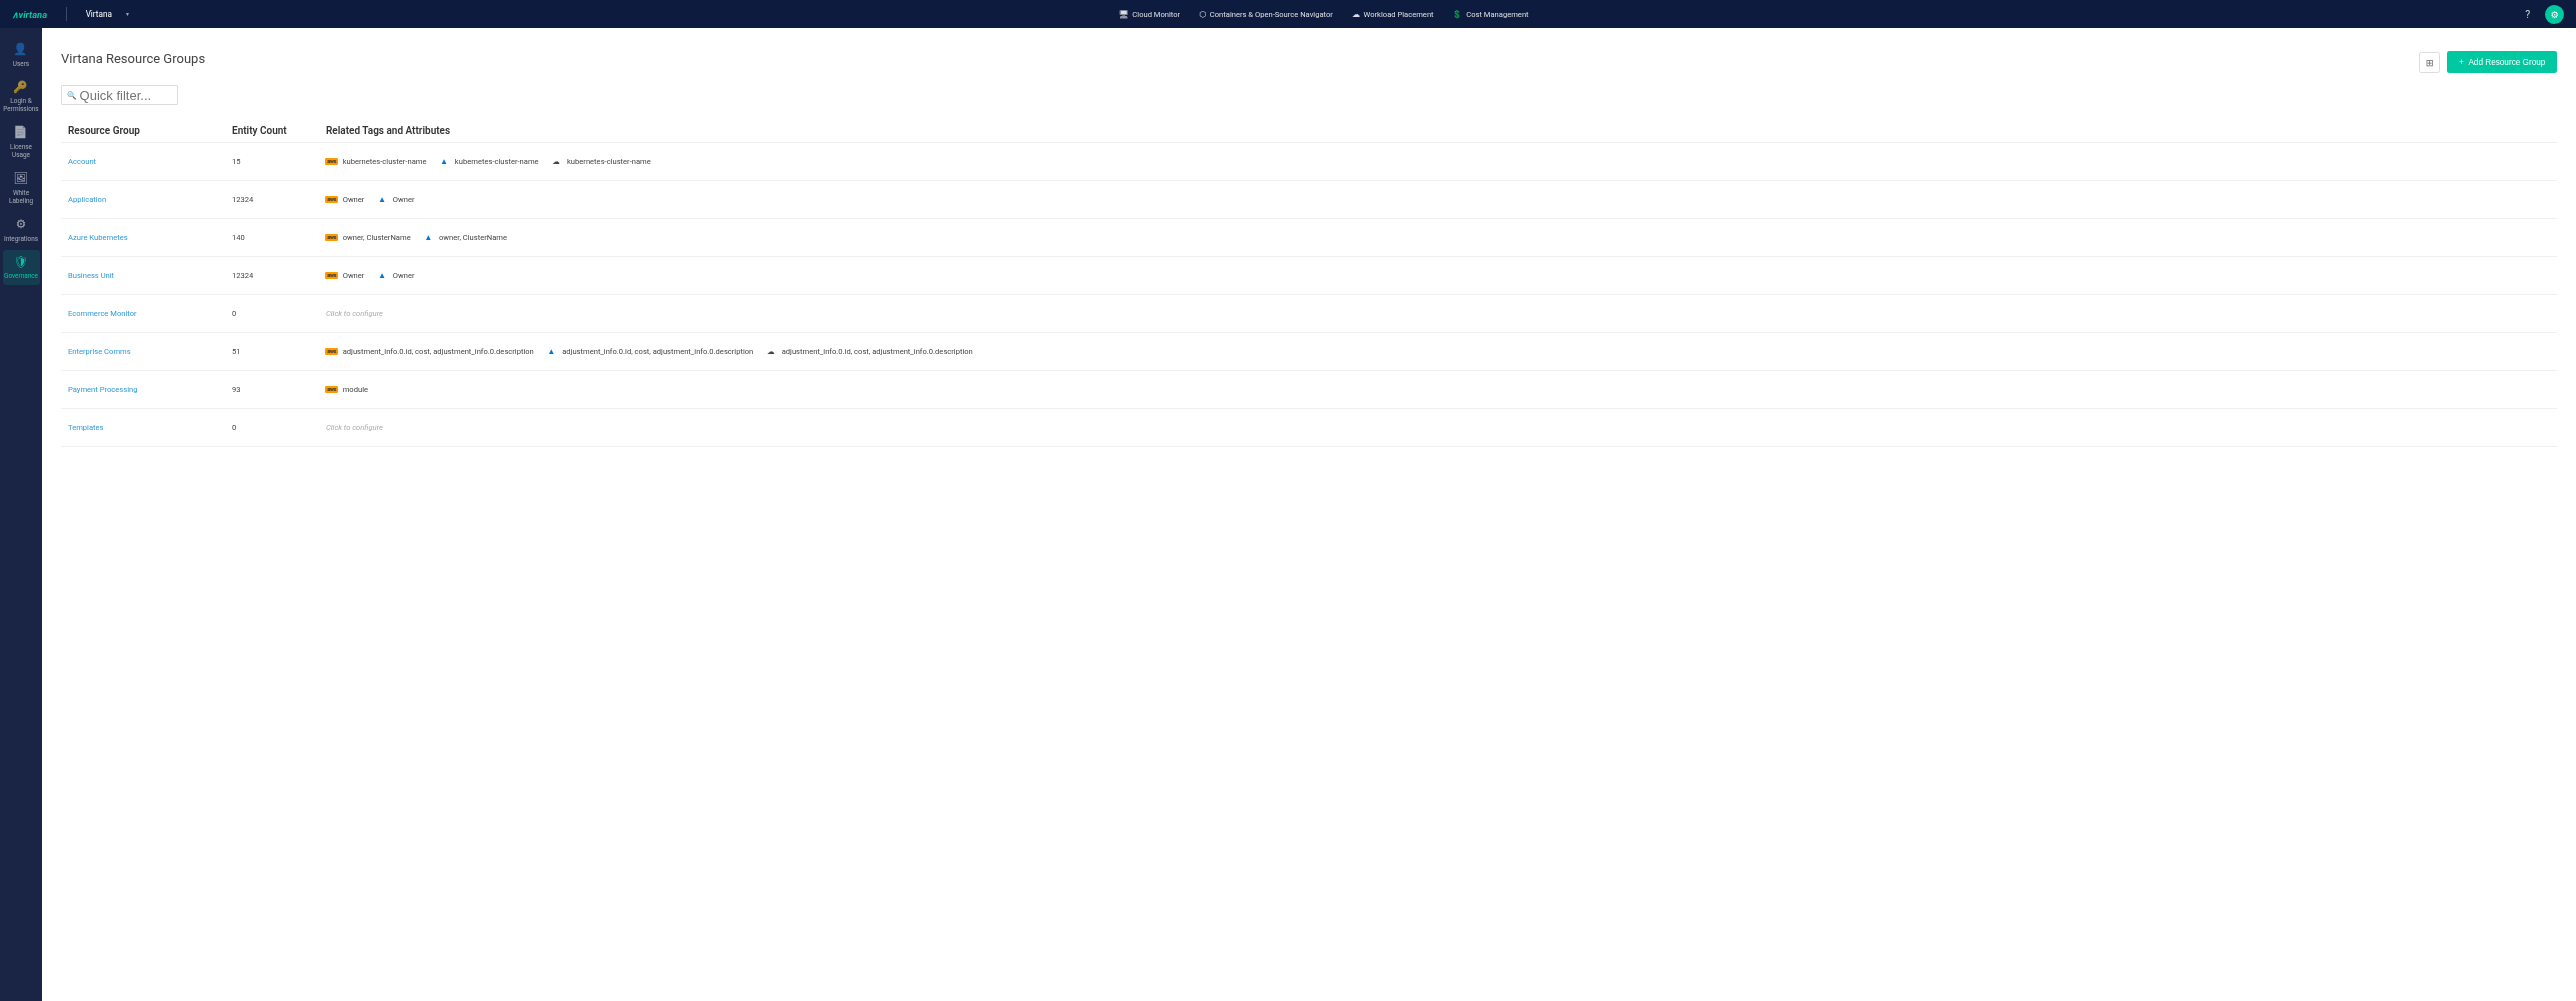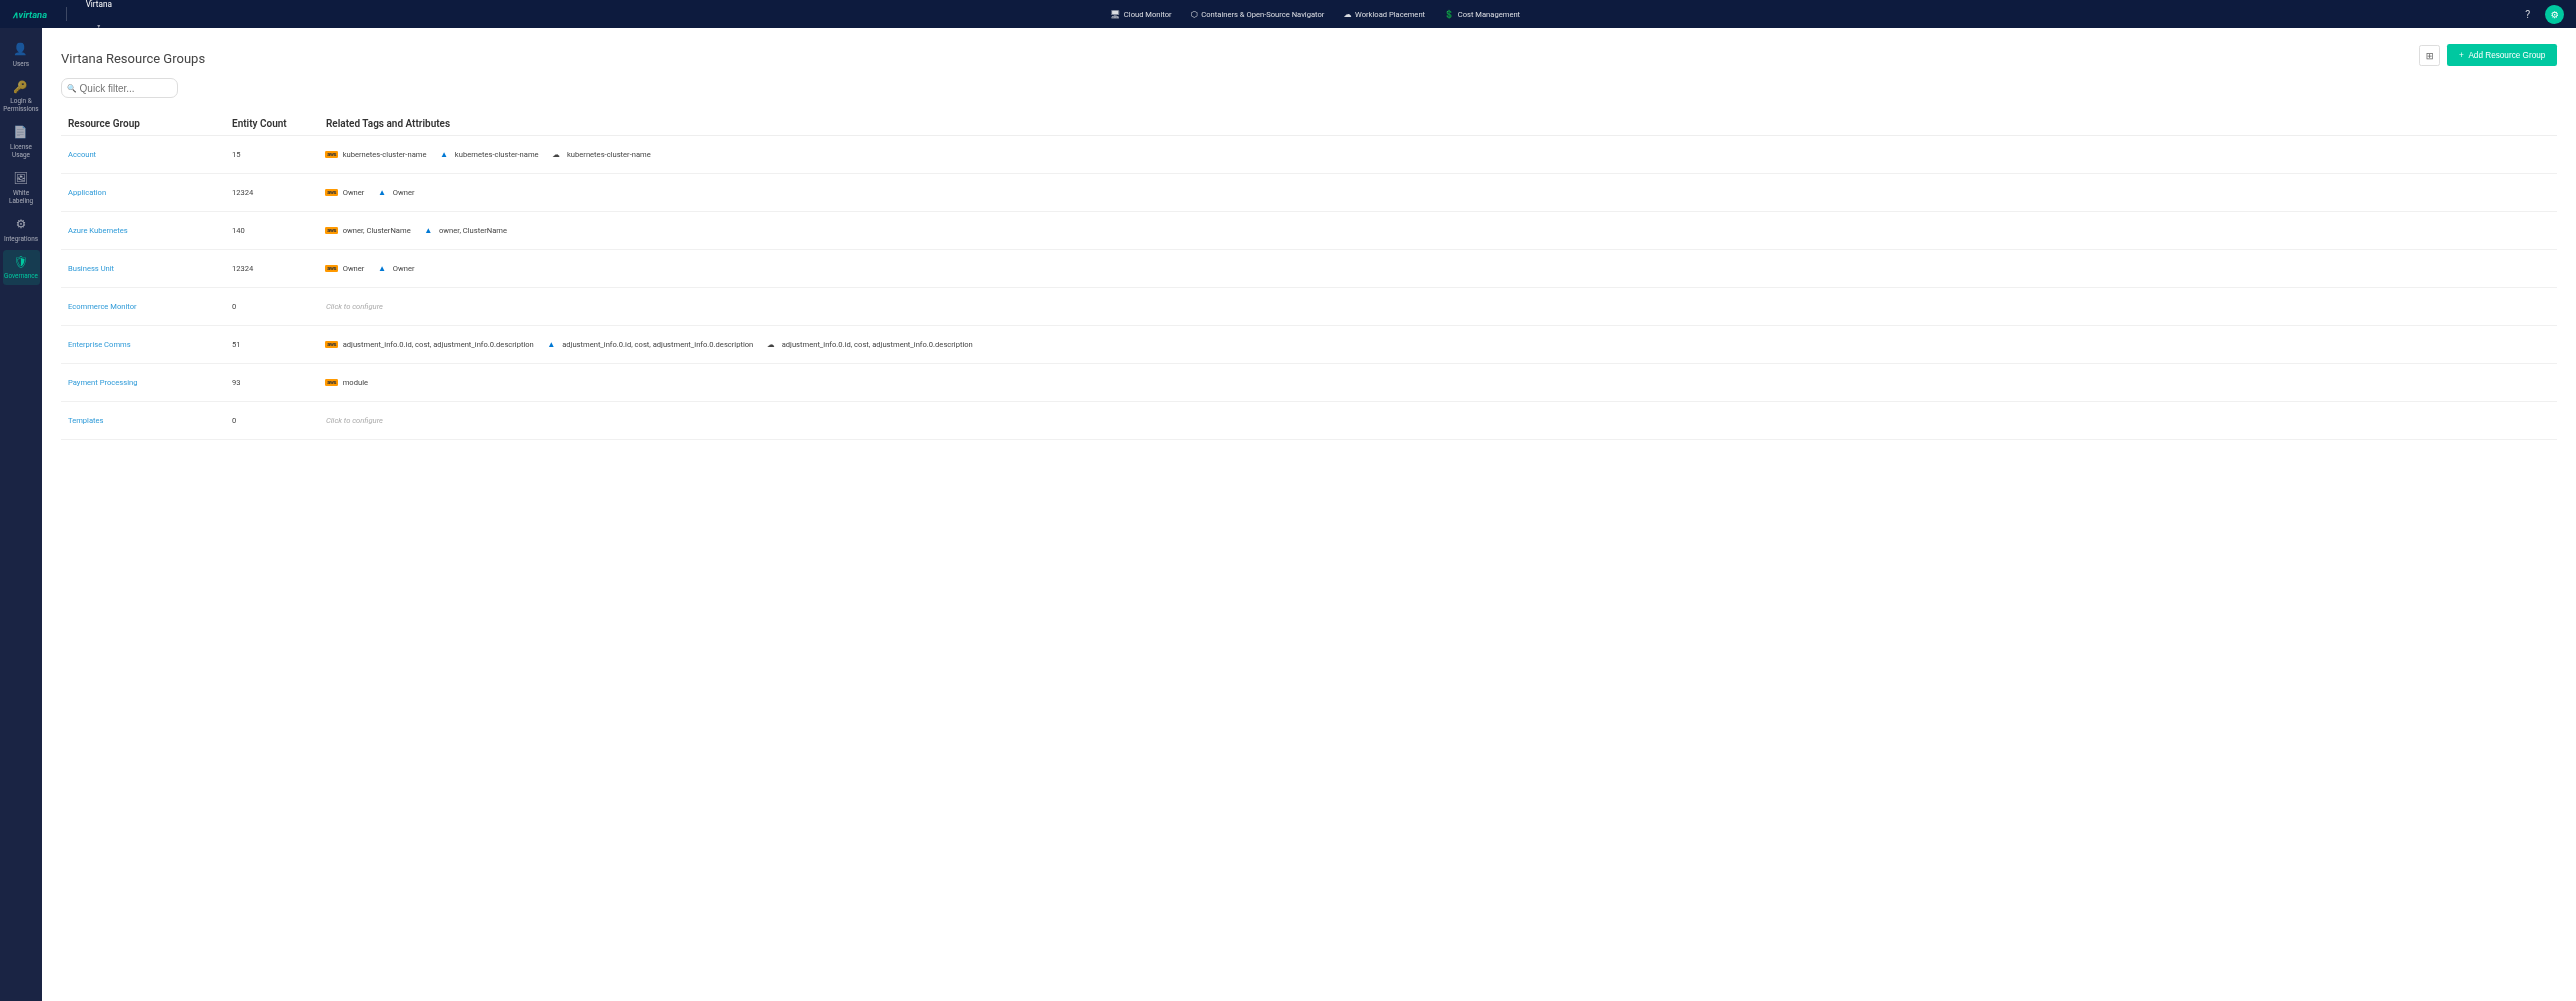--- a/index.html
+++ b/index.html
@@ -27,21 +27,20 @@
     }
     .topnav-logo span { color: #00c8a0; font-style: italic; }
     .topnav-divider { width: 0.6px; height: 14px; background: rgba(255,255,255,0.2); }
     .topnav-brand {
       color: white;
       font-size: 8.2px;
       display: flex;
       align-items: center;
       gap: 14px;
       cursor: pointer;
-      flex-direction: column;
     }
     .topnav-brand .caret { font-size: 5.9px; color: rgba(255,255,255,0.6); }
     .topnav-nav {
       flex: 1;
       display: flex;
       align-items: center;
       justify-content: center;
       gap: 19px;
     }
     .nav-item {
@@ -123,23 +122,24 @@
       margin-left: 42px;
       flex: 1;
       padding: 16.4px 19px;
       background: #fff;
       min-height: calc(100vh - 28px);
     }
 
     
     .page-header {
       display: flex;
-      align-items: flex-end;
+      align-items: flex-start;
       justify-content: space-between;
       margin-bottom: 11.7px;
+      margin-top: 7px;
     }
     .page-title {
       font-size: 13px;
       font-weight: 400;
       color: #444;
     }
     .header-actions {
       display: flex;
       align-items: center;
       gap: 7px;
@@ -185,23 +185,23 @@
       left: 5.9px;
       top: 50%;
       transform: translateY(-50%);
       color: #aaa;
       font-size: 7.6px;
     }
     .filter-input {
       width: 100%;
       height: 20px;
       border: 0.6px solid #ddd;
-      border-radius: 7px;
+      border-radius: 1px;
       padding: 0 5.9px 0 17.6px;
-      font-size: 10px;
+      font-size: 13px;
       color: #666;
       outline: none;
     }
 
     
     .resource-table {
       width: 100%;
       border-collapse: collapse;
     }
     .resource-table thead tr {

